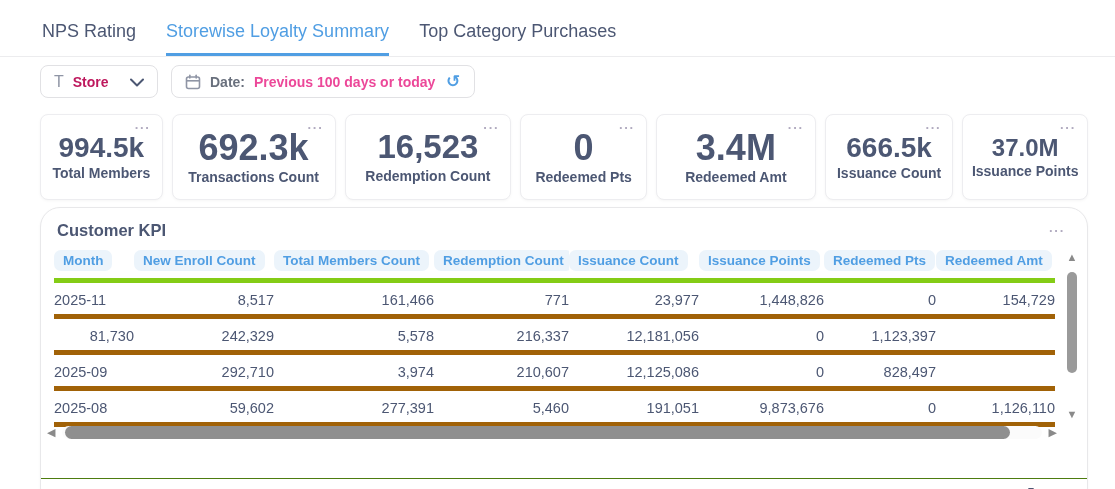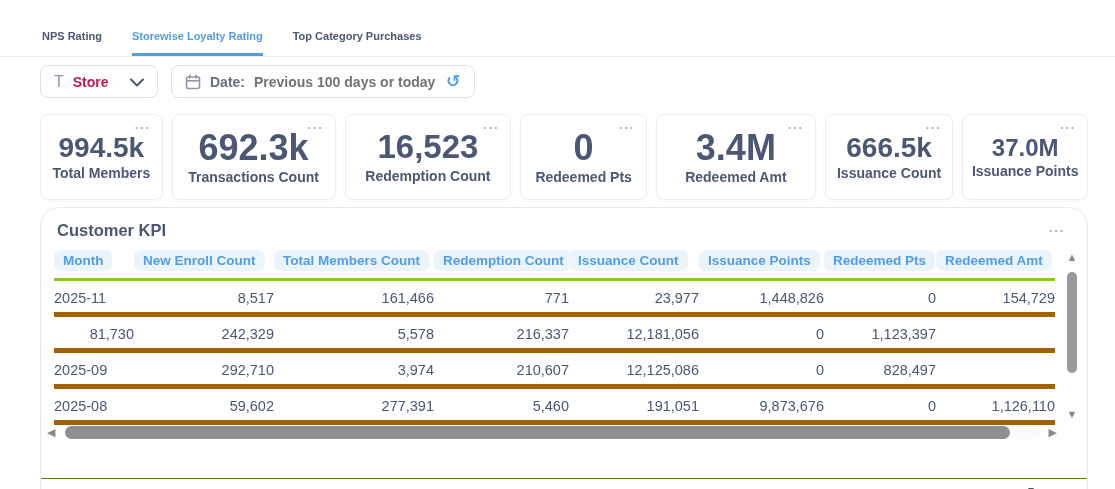--- a/index.html
+++ b/index.html
@@ -11,39 +11,39 @@
   }
   .page { position:relative; width:1115px; height:489px; }
 
   
   .tabbar {
     display:flex; align-items:flex-end; gap:30px;
     height:57px; padding-left:42px;
     border-bottom:1px solid #ececee;
   }
   .tab {
-    font-size:11px; font-weight:700; padding-bottom:14px;
+    font-size:18px; font-weight:400; padding-bottom:14px;
     cursor:pointer; white-space:nowrap; color:#4C5773;
   }
   .tab.active { color:#509EE3; box-shadow: inset 0 -3px 0 #509EE3; }
 
   
   .filterbar { display:flex; gap:13px; margin:8px 0 0 40px; }
   .filter-control {
     display:flex; align-items:center; gap:9px;
     height:33px; padding:0 13px;
     border:1px solid #e1e1e4; border-radius:8px; background:#fff;
     font-size:14px; cursor:pointer;
   }
   .filter-control.store { min-width:118px; justify-content:space-between; }
   .fc-left { display:flex; align-items:center; gap:9px; }
   .string-filter-glyph { color:#8f95a5; font-size:16px; font-weight:400; }
   .filter-label { font-weight:700; color:#be185d; }
   .date-label { color:#69707D; font-weight:600; }
-  .date-value { color:#737373; font-weight:700; }
+  .date-value { color:#ec4899; font-weight:700; }
   .refresh-glyph { color:#509EE3; font-size:17px; font-weight:700; margin-left:2px; line-height:1; }
   .chev { display:inline-block; }
 
   
   .kpi-row { display:flex; gap:9px; margin:16px 27px 0 40px; }
   .kpi-card {
     position:relative; height:86px; flex-basis:0;
     background:#fff; border:1px solid #ededf0; border-radius:8px;
     box-shadow:0 1px 3px rgba(0,0,0,0.04);
     display:flex; flex-direction:column; align-items:center; justify-content:center;
@@ -83,21 +83,21 @@
   }
   .panel-menu {
     position:absolute; top:15px; right:22px;
     color:#b0aabf; font-size:13px; font-weight:700; letter-spacing:1px; cursor:pointer;
   }
   .tbl { position:absolute; top:42px; left:13px; right:32px; }
   .trow {
     display:grid;
     grid-template-columns:80px 140px 160px 135px 130px 125px 112px 1fr;
   }
-  .thead-row { padding-bottom:7px; border-bottom:3px solid #84cc16;text-decoration:underline; }
+  .thead-row { padding-bottom:7px; border-bottom:5px solid #84cc16;text-decoration:underline; }
   .th { overflow:hidden; }
   .th.num { text-align:left; }
   .pill {
     display:inline-block; padding:3px 9px; border-radius:7px;
     background:#ECF4FB; color:#509EE3; font-size:13.5px; font-weight:700;
     white-space:nowrap; cursor:pointer;
   }
   .tbody-row { height:36px; border-bottom:5px solid #a16207; }
   .td {
     font-size:14.5px; color:#4C5773; line-height:35px;
@@ -131,21 +131,21 @@
     font-size:13.5px; color:#4C5773;
   }
 </style>
 </head>
 <body>
 
 <div class="page">
 
   <div class="tabbar">
     <div class="tab">NPS Rating</div>
-    <div class="tab active">Storewise Loyalty Rating</div>
+    <div class="tab active">Storewise Loyalty Summary</div>
     <div class="tab">Top Category Purchases</div>
   </div>
 
   <div class="filterbar">
     <div class="filter-control store">
       <span class="fc-left">
         <span class="string-filter-glyph">T</span>
         <span class="filter-label">Store</span>
       </span>
       <span class="chev">

